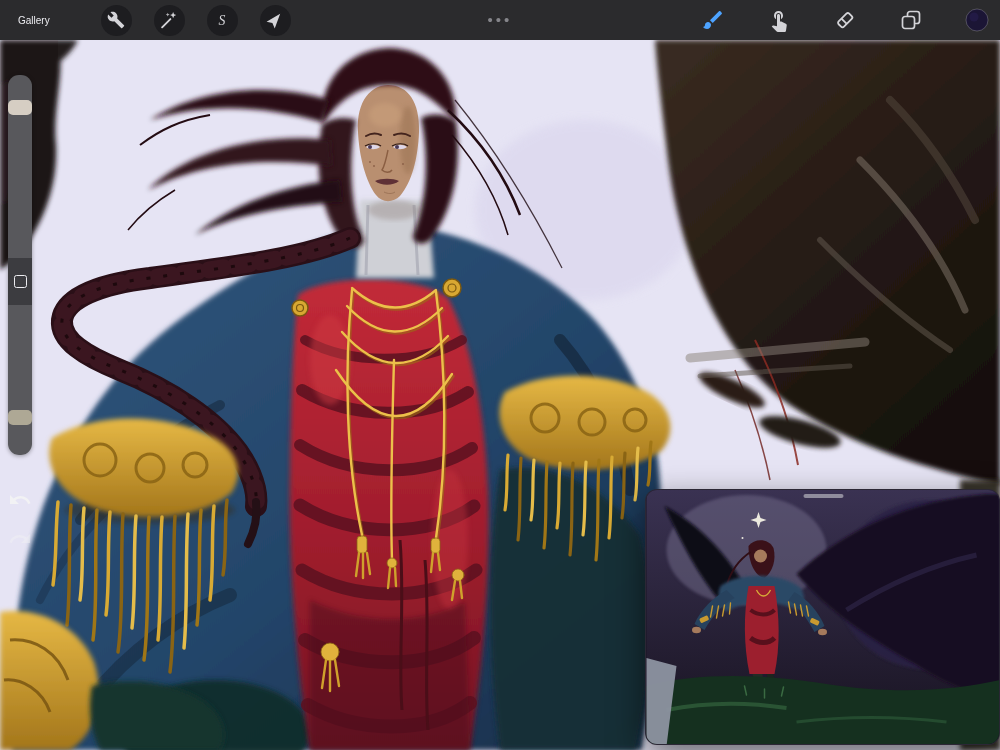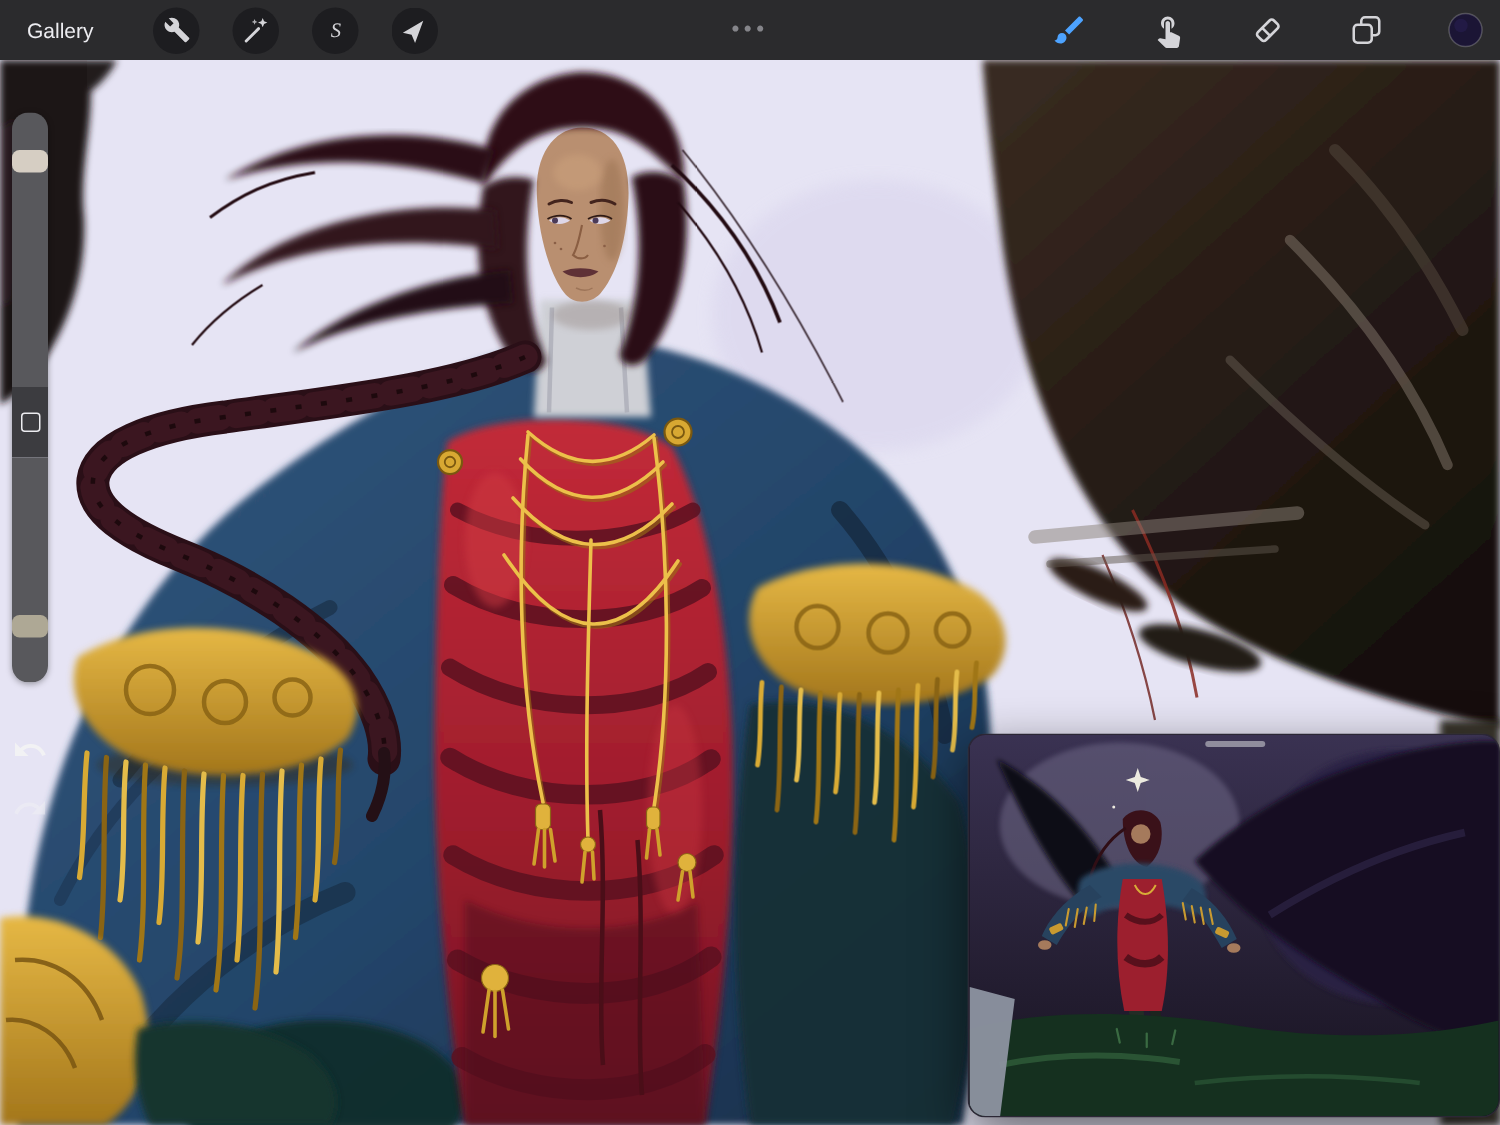--- a/index.html
+++ b/index.html
@@ -1,21 +1,21 @@
 <!DOCTYPE html>
 <html><head>
 <meta charset="utf-8">
 <style>
   *{margin:0;padding:0;box-sizing:border-box}
   html,body{width:1000px;height:750px;overflow:hidden;background:#000;font-family:"Liberation Sans",sans-serif}
   body{position:relative}
 
   
   .topbar{position:absolute;top:0;left:0;width:1000px;height:40px;background:#2b2b2d;z-index:40;display:flex;align-items:center}
-  .gallery-btn{color:#ececf0;font-size:14px;margin-left:18px;margin-right:18px;cursor:default}
+  .gallery-btn{color:#ececf0;font-size:10px;margin-left:18px;margin-right:29px;cursor:default}
   .tool-circle{width:31px;height:31px;border-radius:50%;background:#1d1d20;display:flex;align-items:center;justify-content:center;margin-left:22px;flex:0 0 auto}
   .tool-circle:first-of-type{margin-left:18px}
   .center-dots{position:absolute;left:50%;top:50%;transform:translate(-50%,-54%);color:#85858a;font-size:15px;letter-spacing:3px}
   .right-group{position:absolute;right:10px;top:0;height:40px;display:flex;align-items:center;gap:40px}
   .plain-tool{width:26px;height:26px;display:flex;align-items:center;justify-content:center}
   .icon22{width:22px;height:22px;display:block}
   .icon24{width:24px;height:24px;display:block}
 
   
   .canvas-area{position:absolute;top:40px;left:0;width:1000px;height:710px;background:#e6e4f4;z-index:1}

